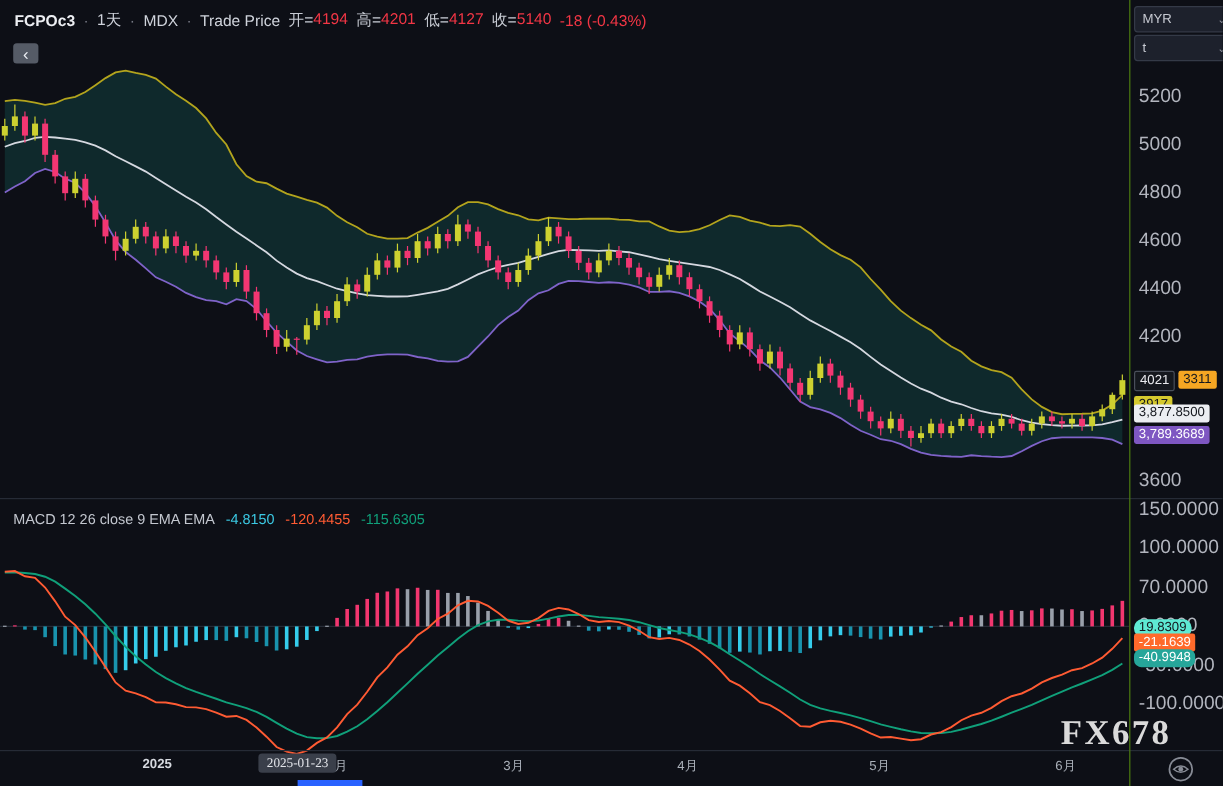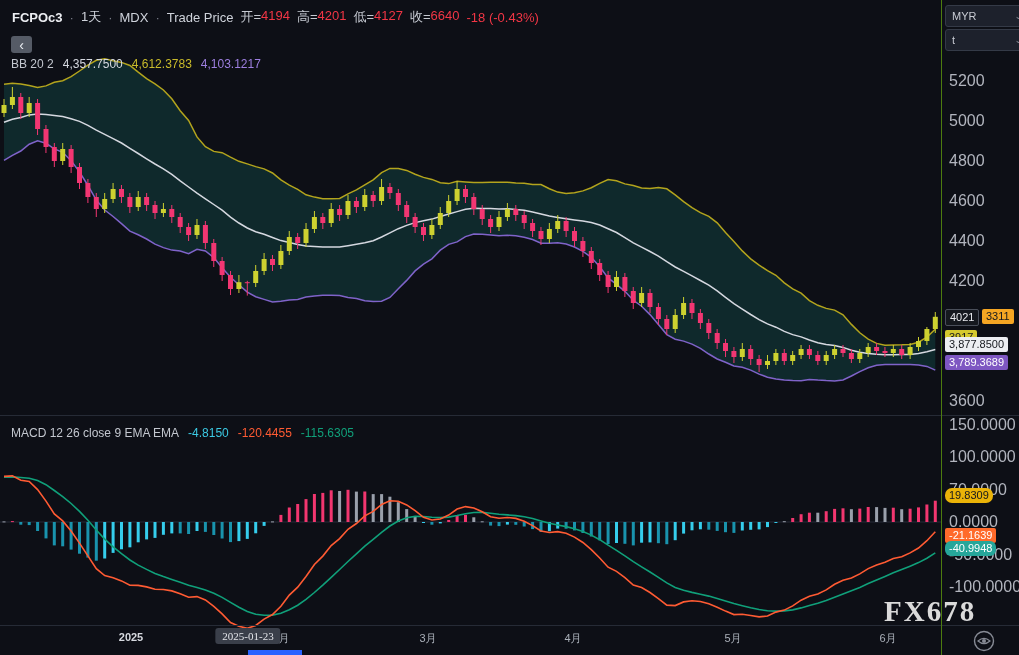--- a/index.html
+++ b/index.html
@@ -419,35 +419,29 @@
     <span class="pair">
         <span class="lbl">高=</span>
         <span class="val">4201</span>
       </span>
     <span class="pair">
         <span class="lbl">低=</span>
         <span class="val">4127</span>
       </span>
     <span class="pair">
         <span class="lbl">收=</span>
-        <span class="val">6640</span>
+        <span class="val">5140</span>
       </span>
     <span class="red">-18 (-0.43%)</span>
   </div>
 
   <div class="back-btn">
     <span>‹</span>
   </div>
 
-  <div class="legend" id="bb-legend">
-    <span class="t">BB 20 2</span>
-    <span class="c-basis">4,357.7500</span>
-    <span class="c-upper">4,612.3783</span>
-    <span class="c-lower">4,103.1217</span>
-  </div>
 
   <div class="legend" id="macd-legend">
     <span class="t">MACD 12 26 close 9 EMA EMA</span>
     <span class="c-hist">-4.8150</span>
     <span class="c-macd">-120.4455</span>
     <span class="c-signal">-115.6305</span>
   </div>
 
   <div class="axis-col" id="axis-col">
     <div class="ctrl" id="ctrl-currency">
@@ -469,21 +463,21 @@
       <div class="tick" style="top: 450px;">100.0000</div>
       <div class="tick" style="top: 482.5px;">70.0000</div>
       <div class="tick" style="top: 515px;">0.0000</div>
       <div class="tick" style="top: 547.5px;">-50.0000</div>
       <div class="tick" style="top: 580px;">-100.0000</div>
       <div class="axis-box" style="top: 308.8px; left: 3px; background: rgb(21, 24, 30); color: rgb(232, 233, 237); border: 1px solid rgb(74, 79, 90);">4021</div>
       <div class="axis-box" style="top: 308.8px; left: 40px; background: rgb(245, 166, 35); color: rgb(21, 24, 30);">3311</div>
       <div class="axis-box" style="top: 329.6px; left: 3px; background: rgb(213, 201, 46); color: rgb(21, 24, 30);">3917</div>
       <div class="axis-box" style="top: 337.43px; left: 3px; background: rgb(236, 238, 242); color: rgb(21, 24, 30);">3,877.8500</div>
       <div class="axis-box" style="top: 355.126px; left: 3px; background: rgb(126, 87, 194); color: rgb(255, 255, 255);">3,789.3689</div>
-      <div class="axis-box" style="top: 488px; background: #eab308; color: rgb(21, 24, 30); border-radius: 7px;">19.8309</div>
+      <div class="axis-box" style="top: 516px; background: #5eead4; color: rgb(21, 24, 30); border-radius: 7px;">19.8309</div>
       <div class="axis-box" style="top: 527.757px; background: rgb(255, 106, 43); color: rgb(255, 255, 255);">-21.1639</div>
       <div class="axis-box" style="top: 540.647px; background: rgb(38, 166, 154); color: rgb(255, 255, 255); border-radius: 6px;">-40.9948</div>
     </div>
 
   <div class="time-axis" id="time-axis">
       <div class="tlabel year" style="left: 131px;">2025</div>
       <div class="tlabel" style="left: 281px;">2月</div>
       <div class="tlabel boxed" style="left: 248px;">2025-01-23</div>
       <div class="tlabel" style="left: 428px;">3月</div>
       <div class="tlabel" style="left: 573px;">4月</div>

